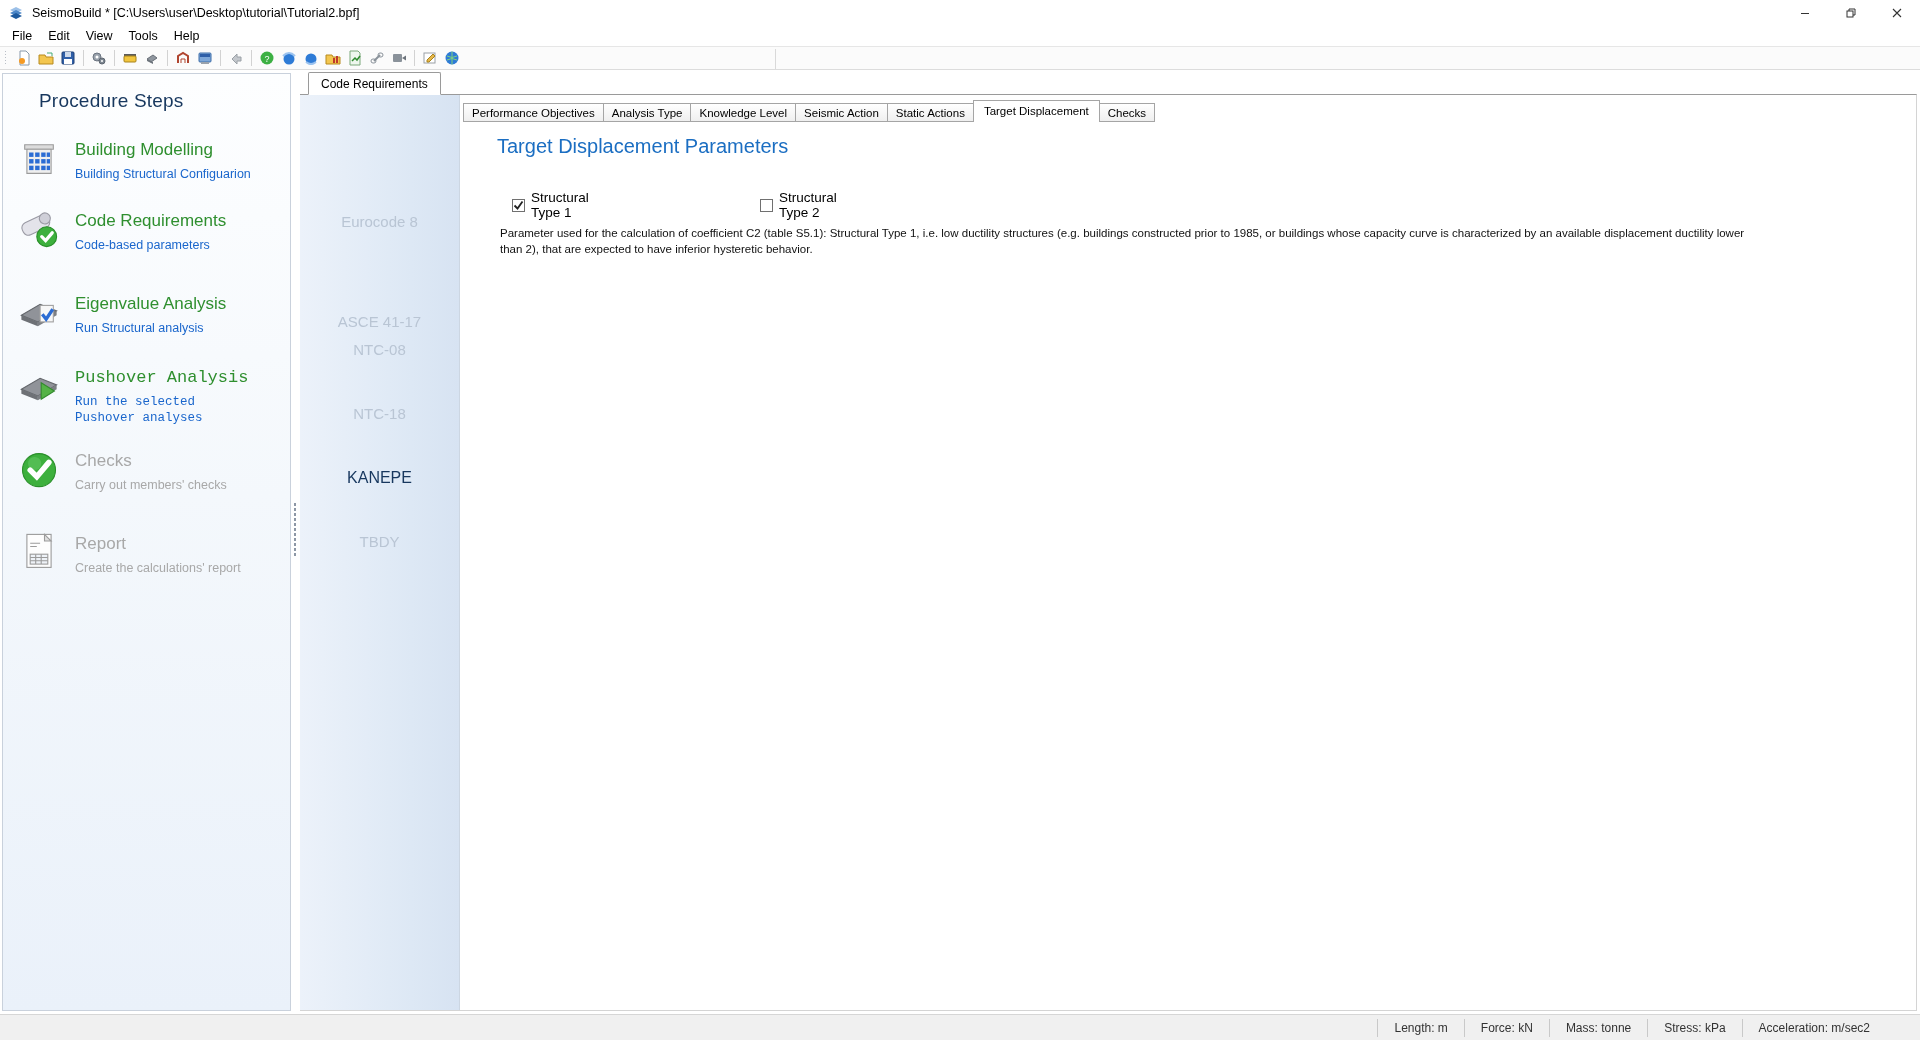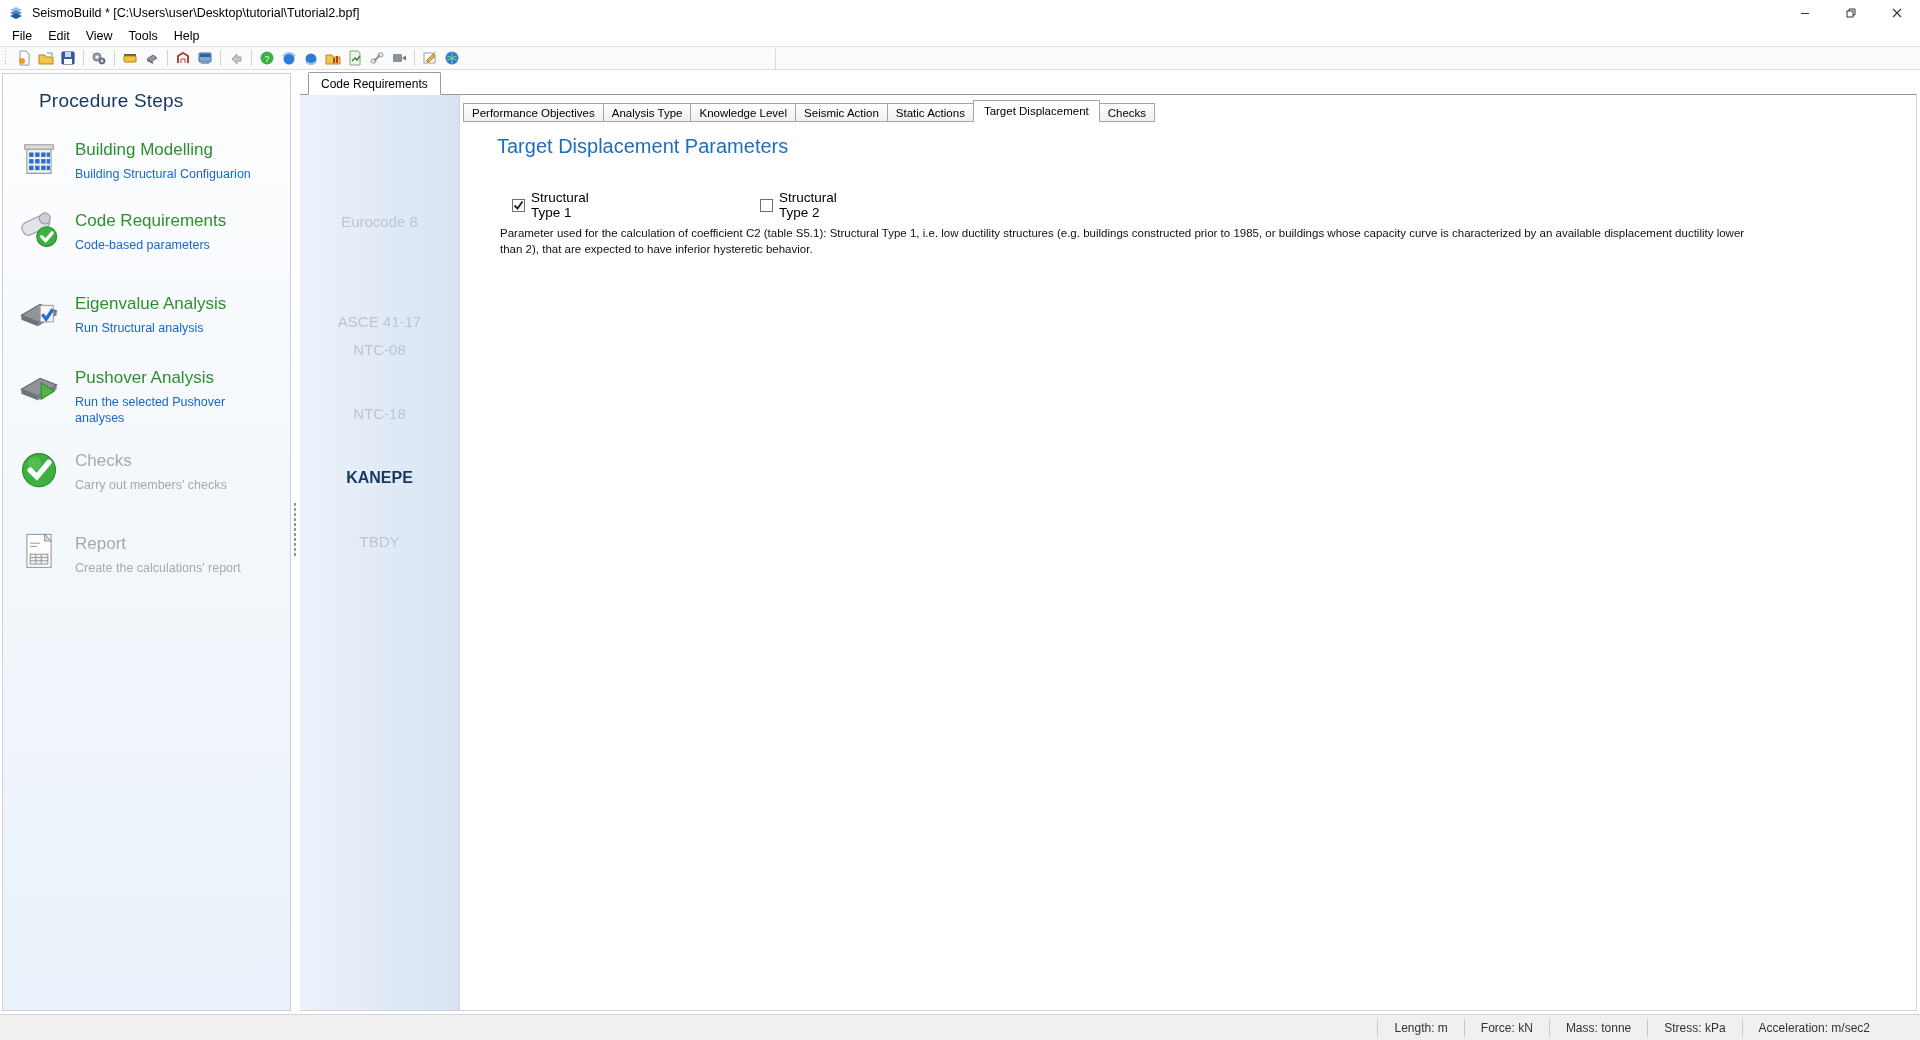--- a/index.html
+++ b/index.html
@@ -53,21 +53,21 @@
     border-radius:2px 2px 0 0; font-size:12px; display:flex; align-items:center; }
   .tabpage { position:absolute; left:0; right:3px; top:24px; bottom:3px; background:#fff;
     border-top:1px solid #9a9a9a; border-right:1px solid #d4d4d4; border-bottom:1px solid #d4d4d4; }
 
   
   .codepanel { position:absolute; left:0; top:0; bottom:0; width:160px;
     background:linear-gradient(90deg,#ecf2fa 0%,#dde8f5 70%,#d7e3f2 100%);
     border-right:1px solid #ccd6e2; }
   .code-item { position:absolute; left:0; width:100%; height:24px; text-align:center;
     font-size:15px; color:#b9c5d4; line-height:24px; cursor:pointer; }
-  .code-item.selected { color:#17375e; font-weight:bold; font-size:16px; }
+  .code-item.selected { color:#17375e; font-weight:normal; font-size:16px; }
 
   
   .subcontent { position:absolute; left:160px; right:0; top:0; bottom:0; background:#fff; }
   .subtabs { position:absolute; left:3px; top:5px; height:22px; display:flex; align-items:flex-end; }
   .subtab { height:19px; padding:0 8px; font-size:11.5px; line-height:18px;
     background:linear-gradient(180deg,#ffffff,#efefef); border:1px solid #a5a5a5; border-left:none; cursor:pointer; }
   .subtab:first-child { border-left:1px solid #a5a5a5; }
   .subtab.selected { height:22px; line-height:21px; background:#fff; border:1px solid #a5a5a5; border-bottom:none;
     padding:0 10px; position:relative; z-index:2; margin-left:-1px; }
   .heading { position:absolute; left:37px; top:40px; font-size:20px; color:#1b6ec2; }
@@ -313,21 +313,21 @@
       </div>
     </div>
 
     <div class="step" style="top:290px;">
       <svg class="step-icon" viewBox="0 0 40 40">
         <path d="M4 23L21 13l15 6-17 10z" fill="#909399" stroke="#63666b"></path>
         <path d="M4 23v4l15 6v-4z" fill="#6e7176"></path>
         <path d="M36 19v4l-17 10v-4z" fill="#7c7f84"></path>
         <path d="M22 17v15l12-7.5z" fill="#55b347" stroke="#338a2e"></path>
       </svg>
-      <div class="step-text" style="width:175px;">
+      <div class="step-text" style="width:175px;font-family:Liberation Mono, monospace;">
         <div class="step-title">Pushover Analysis</div>
         <div class="step-sub">Run the selected Pushover analyses</div>
       </div>
     </div>
 
     <div class="step disabled" style="top:373px;">
       <svg class="step-icon" viewBox="0 0 40 40">
         <circle cx="20" cy="21" r="15" fill="#3db03d" stroke="#2a8f2a"></circle>
         <circle cx="16" cy="15" r="6" fill="#66c866" opacity="0.55"></circle>
         <path d="M12 21l6 6 11-13" stroke="#fff" stroke-width="5" fill="none" stroke-linecap="round"></path>

